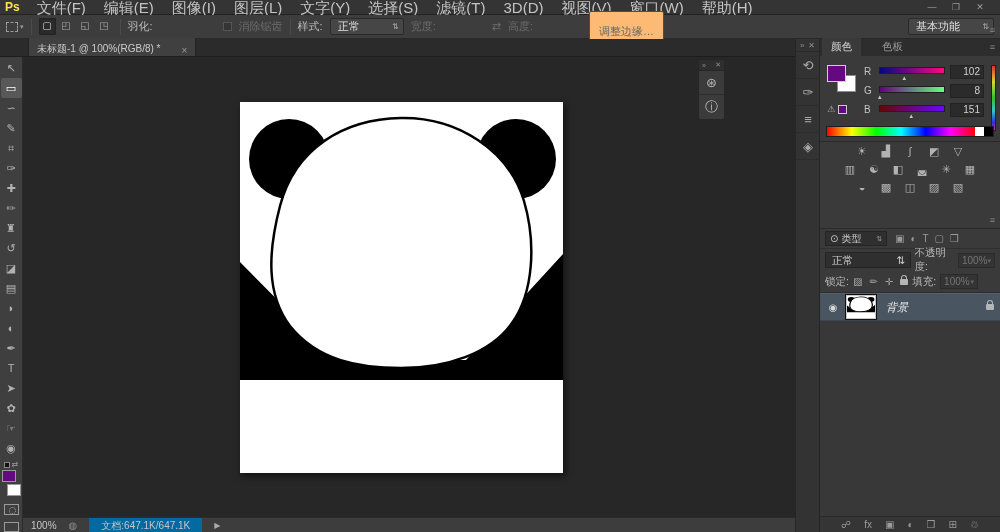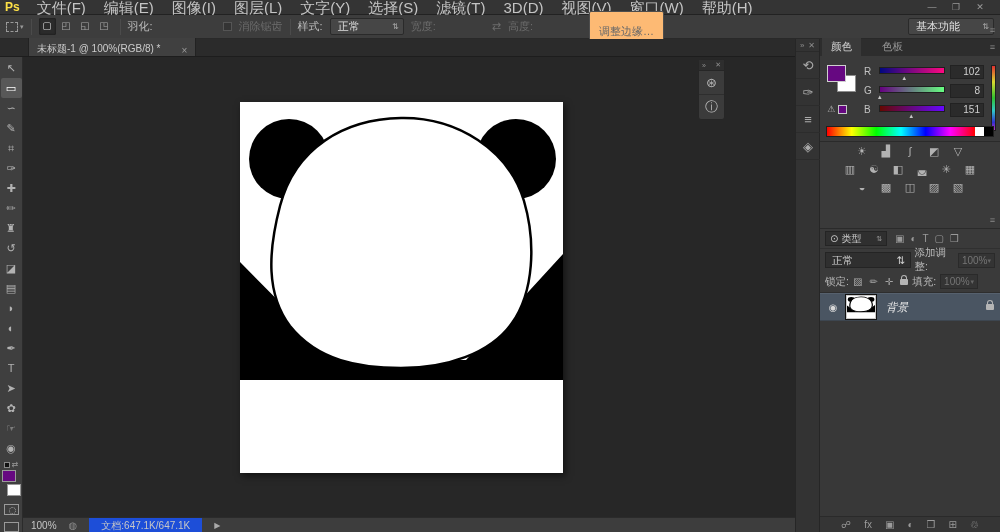--- a/index.html
+++ b/index.html
@@ -144,21 +144,21 @@
   display:flex; align-items:center; padding:0 6px; gap:6px; }
 .eye { color:#d8d8d8; font-size:10px; width:14px; text-align:center; }
 .layer-thumb { width:30px; height:24px; background:#fff; outline:1px solid #111; border:1px solid #c9c9c9; }
 .layer-name { font-style:italic; font-size:11px; color:#e9e9e9; flex:1; margin-left:4px; }
 .bottom-bar { height:16px; background:#353535; border-top:1px solid #2a2a2a; display:flex;
   justify-content:center; gap:13px; align-items:center; color:#9b9b9b; font-size:10px; flex:none; }
 
 .statusbar { position:absolute; left:23px; width:772px; bottom:0; height:15px; background:#3d3d3d;
   border-top:1px solid #2b2b2b; display:flex; align-items:center; gap:12px; font-size:10px;
   color:#c6c6c6; padding-left:8px; }
-.status-doc { background:#1d4ed8; padding:0 12px; height:15px; line-height:15px; }
+.status-doc { background:#0369a1; padding:0 12px; height:15px; line-height:15px; }
 .status-play { font-size:8px; color:#aaa; }
 .status-globe { color:#8f8f8f; font-size:10px; }
 </style>
 </head>
 <body>
 
 <div id="app">
 
   <div class="menubar">
     <span class="ps-logo">Ps</span>
@@ -390,21 +390,21 @@
             <span>▢</span>
             <span>❒</span>
           </span>
       </div>
 
       <div class="lrow blend-row">
         <span class="dd-blend">
           <span>正常</span>
           <span class="spin">⇅</span>
         </span>
-        <span class="small-label">添加调整:</span>
+        <span class="small-label">不透明度:</span>
         <span class="val-well">
           <span>100%</span>
           <span class="caret">▾</span>
         </span>
       </div>
 
       <div class="lrow lock-row">
         <span class="small-label">锁定:</span>
         <span class="lock-icons">
           <span>▨</span>

